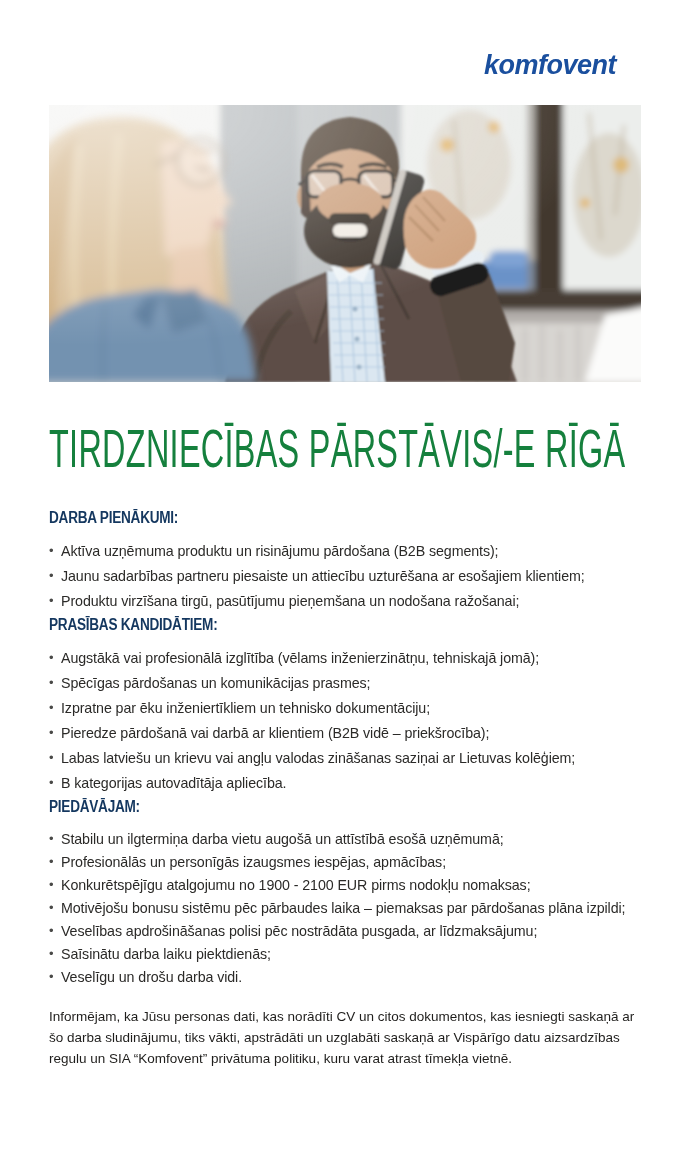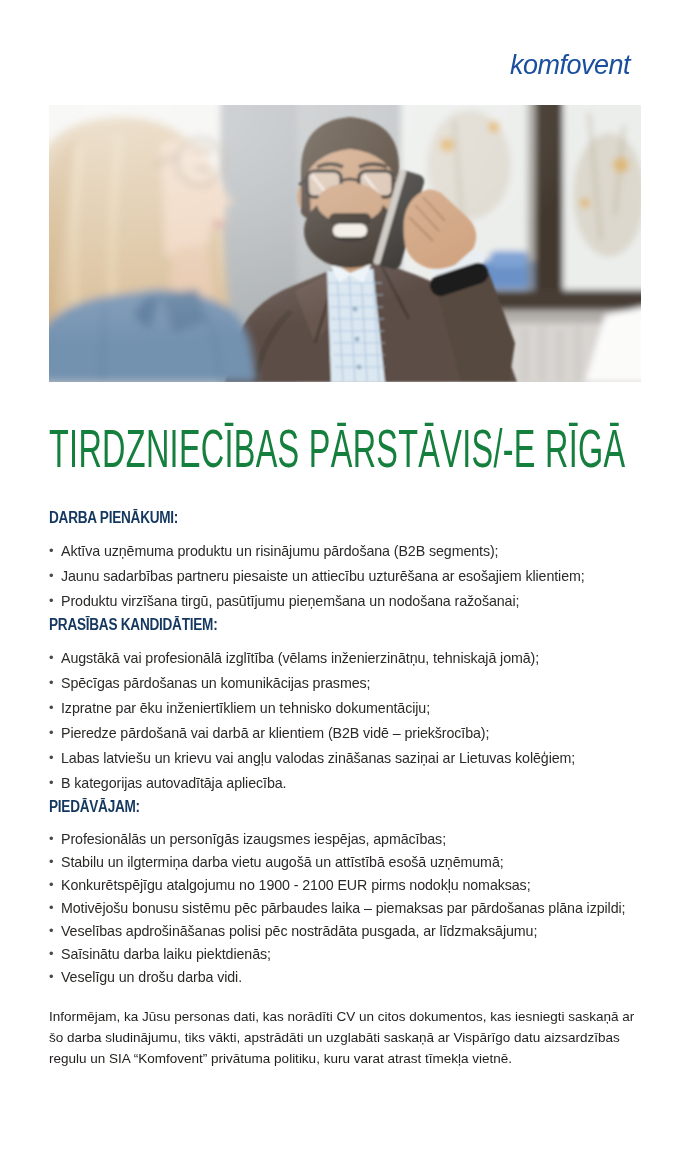--- a/index.html
+++ b/index.html
@@ -10,23 +10,23 @@
     overflow:hidden;
     font-family:"Liberation Sans","DejaVu Sans",sans-serif;
     color:#262421;
     box-sizing:border-box;
     padding:0 42px 0 49px;
   }
   
   .logo-row{padding-top:50px;text-align:right;}
   .logo{
     display:inline-block;
-    margin-right:18px;
+    margin-right:32px;
     font-size:27px;
-    font-weight:normal;
+    font-weight:bold;
     font-style:italic;
     letter-spacing:-0.5px;
     color:#1a4f9e;
   }
   
   .photo{
     margin-top:24px;
     width:592px;height:277px;
     overflow:hidden;
     background:#c9cbcb;
@@ -256,24 +256,24 @@
       <li>
           <span class="squeeze">B kategorijas autovadītāja apliecība.</span>
         </li>
     </ul>
   </section>
 
   <section class="section tight">
     <h2><span class="squeeze">PIEDĀVĀJAM:</span></h2>
     <ul class="bullets">
       <li>
+          <span class="squeeze">Stabilu un ilgtermiņa darba vietu augošā un attīstībā esošā uzņēmumā;</span>
+        </li>
+      <li>
           <span class="squeeze">Profesionālās un personīgās izaugsmes iespējas, apmācības;</span>
-        </li>
-      <li>
-          <span class="squeeze">Stabilu un ilgtermiņa darba vietu augošā un attīstībā esošā uzņēmumā;</span>
         </li>
       <li>
           <span class="squeeze">Konkurētspējīgu atalgojumu no 1900 - 2100 EUR pirms nodokļu nomaksas;</span>
         </li>
       <li>
           <span class="squeeze">Motivējošu bonusu sistēmu pēc pārbaudes laika – piemaksas par pārdošanas plāna izpildi;</span>
         </li>
       <li>
           <span class="squeeze">Veselības apdrošināšanas polisi pēc nostrādāta pusgada, ar līdzmaksājumu;</span>
         </li>

